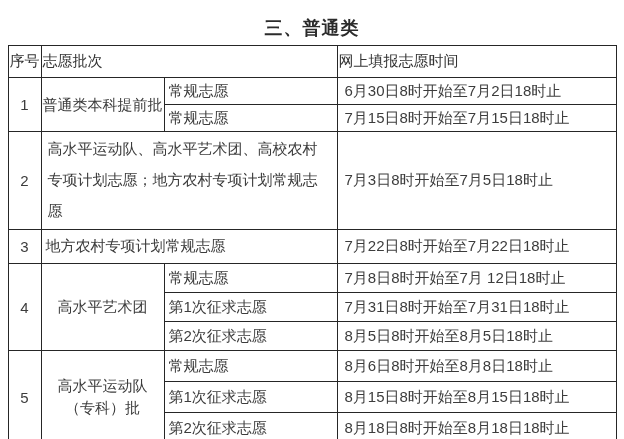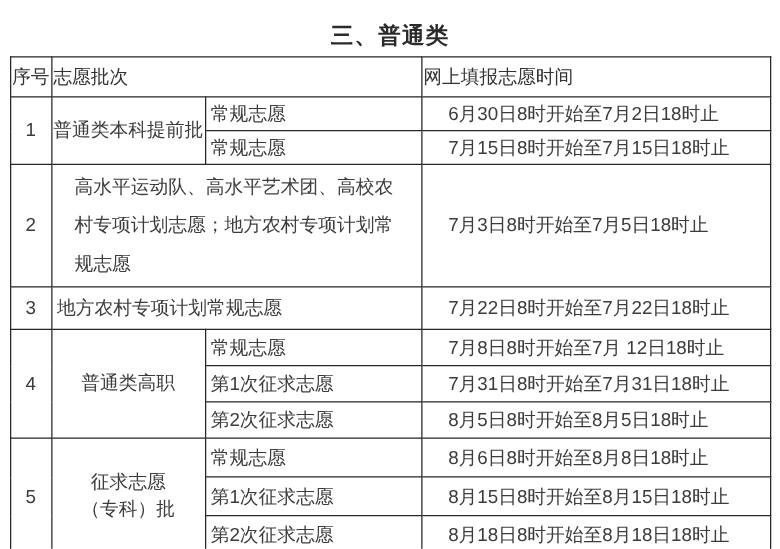--- a/index.html
+++ b/index.html
@@ -34,27 +34,27 @@
     word-break:break-all;
   }
   table.sched th{
     font-weight:normal;
     text-align:left;
     color:#333333;
     height:29px;
   }
   .c{text-align:center;}
   .l{text-align:left;padding:0 4px;}
-  .t{text-align:left;padding:0 21px;}
+  .t{text-align:left;padding:0 7px;}
   tr.h28{height:27px;}
   tr.h96{height:96px;}
   tr.h34{height:34px;}
   tr.h29{height:29px;}
   tr.h31{height:31px;}
-  td.ml{line-height:31px;padding:2px 18px;}
+  td.ml{line-height:31px;padding:2px 6px;font-family:Liberation Serif, serif;}
   td.namecell{line-height:22px;}
 </style>
 </head>
 <body>
 
 <div class="page">
   <div class="page-title">三、普通类</div>
 
   <table class="sched">
     <colgroup>
@@ -89,37 +89,37 @@
     </tr>
 
     <tr class="h34">
       <td class="c">3</td>
       <td class="l" colspan="2">地方农村专项计划常规志愿</td>
       <td class="t">7月22日8时开始至7月22日18时止</td>
     </tr>
 
     <tr class="h29">
       <td class="c" rowspan="3">4</td>
-      <td class="c namecell" rowspan="3">普通类高职</td>
+      <td class="c namecell" rowspan="3">高水平艺术团</td>
       <td class="l">常规志愿</td>
       <td class="t">7月8日8时开始至7月 12日18时止</td>
     </tr>
     <tr class="h29">
       <td class="l">第1次征求志愿</td>
       <td class="t">7月31日8时开始至7月31日18时止</td>
     </tr>
     <tr class="h29">
       <td class="l">第2次征求志愿</td>
       <td class="t">8月5日8时开始至8月5日18时止</td>
     </tr>
 
     <tr class="h31">
       <td class="c" rowspan="3">5</td>
       <td class="c namecell" rowspan="3">
-        <span>征求志愿</span><br>
+        <span>高水平运动队</span><br>
         <span>（专科）批</span>
       </td>
       <td class="l">常规志愿</td>
       <td class="t">8月6日8时开始至8月8日18时止</td>
     </tr>
     <tr class="h31">
       <td class="l">第1次征求志愿</td>
       <td class="t">8月15日8时开始至8月15日18时止</td>
     </tr>
     <tr class="h31">

